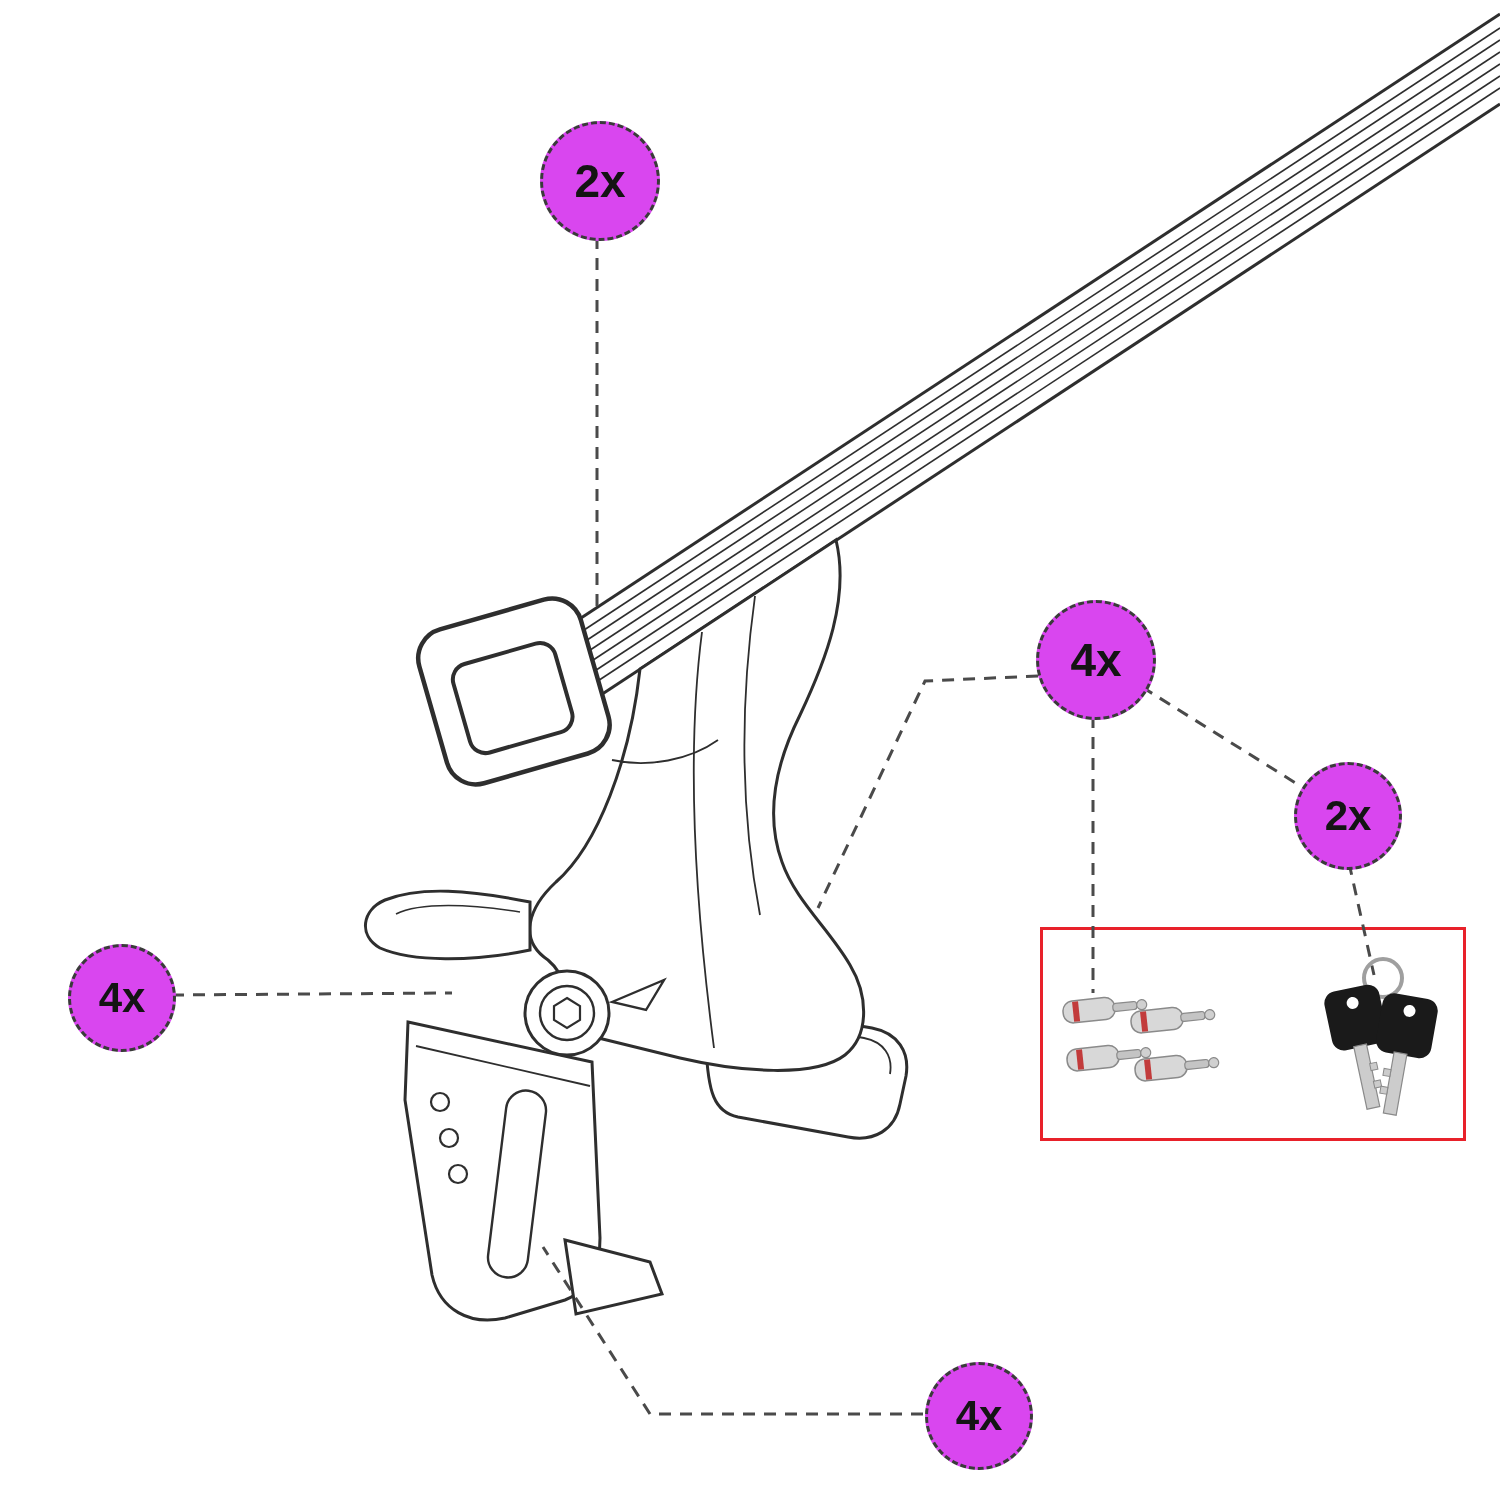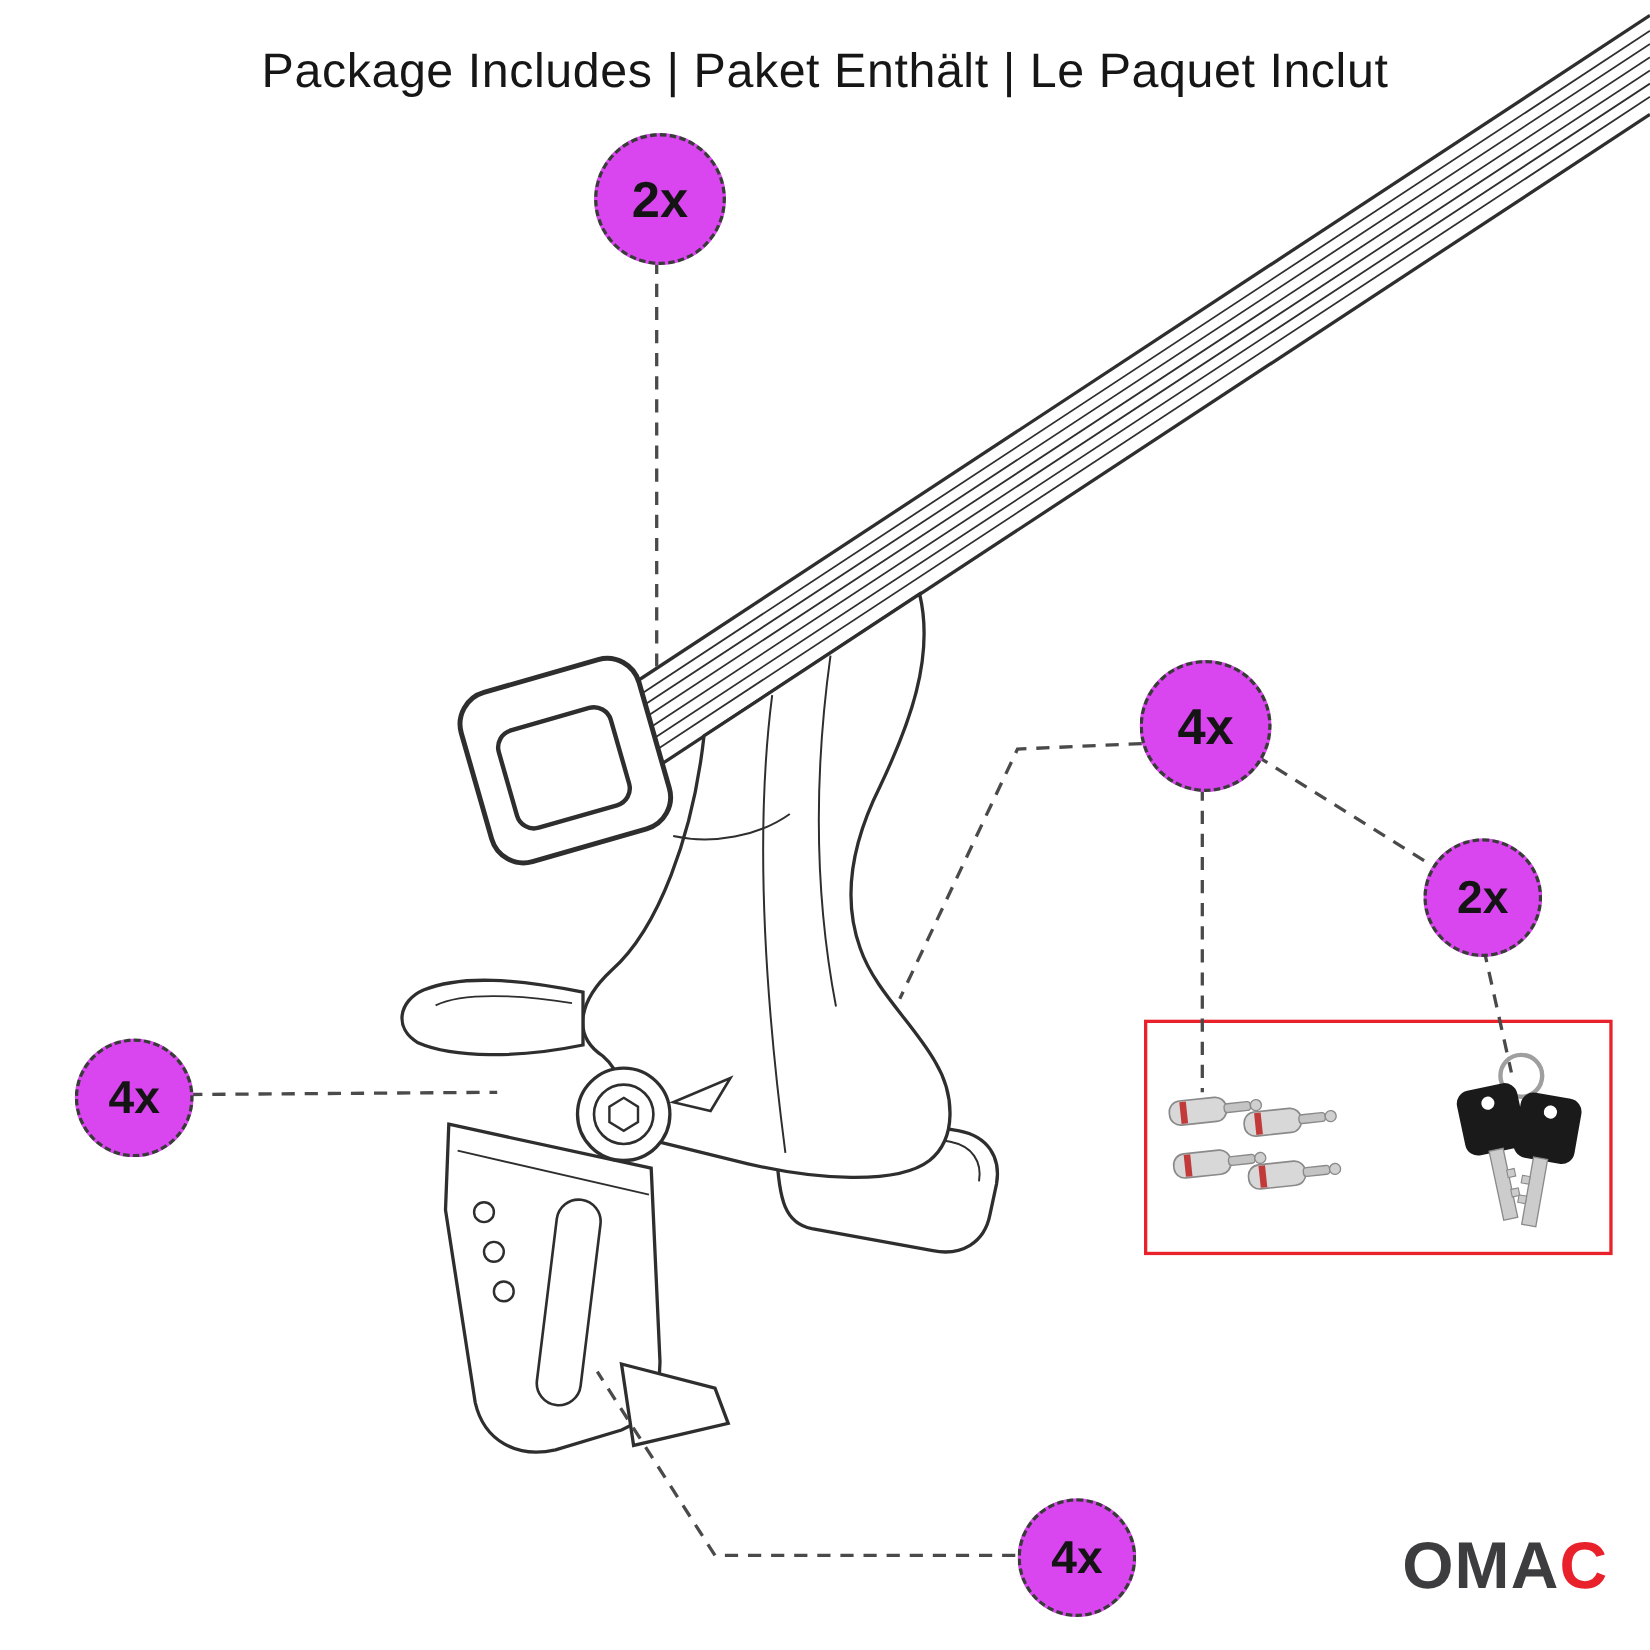--- a/index.html
+++ b/index.html
@@ -58,21 +58,20 @@
     line-height:1;
   }
   .logo .dark{color:#3d3d3f;}
   .logo .red{color:#e8212a;}
 </style>
 </head>
 <body>
 
 <div id="canvas">
 
-  <div class="title">Package Includes | Paket Enthält | Le Paquet Inclut</div>
 
   <div class="hardware-box"></div>
 
   <svg class="illustration" width="1500" height="1500" viewBox="0 0 1500 1500">
 
     <g stroke="#2e2e2e" fill="none">
       <line x1="578" y1="620" x2="1500" y2="14" stroke-width="3"></line>
       <line x1="578" y1="634" x2="1500" y2="28" stroke-width="1.6"></line>
       <line x1="578" y1="646" x2="1500" y2="40" stroke-width="1.6"></line>
       <line x1="578" y1="658" x2="1500" y2="52" stroke-width="1.6"></line>
@@ -203,17 +202,14 @@
   <div class="callout sm" id="callout-keys">
     <span>2x</span>
   </div>
   <div class="callout sm" id="callout-left">
     <span>4x</span>
   </div>
   <div class="callout sm" id="callout-bottom">
     <span>4x</span>
   </div>
 
-  <div class="logo">
-    <span class="dark">OMA</span><span class="red">C</span>
-  </div>
 
 </div>
 
 </body></html>

